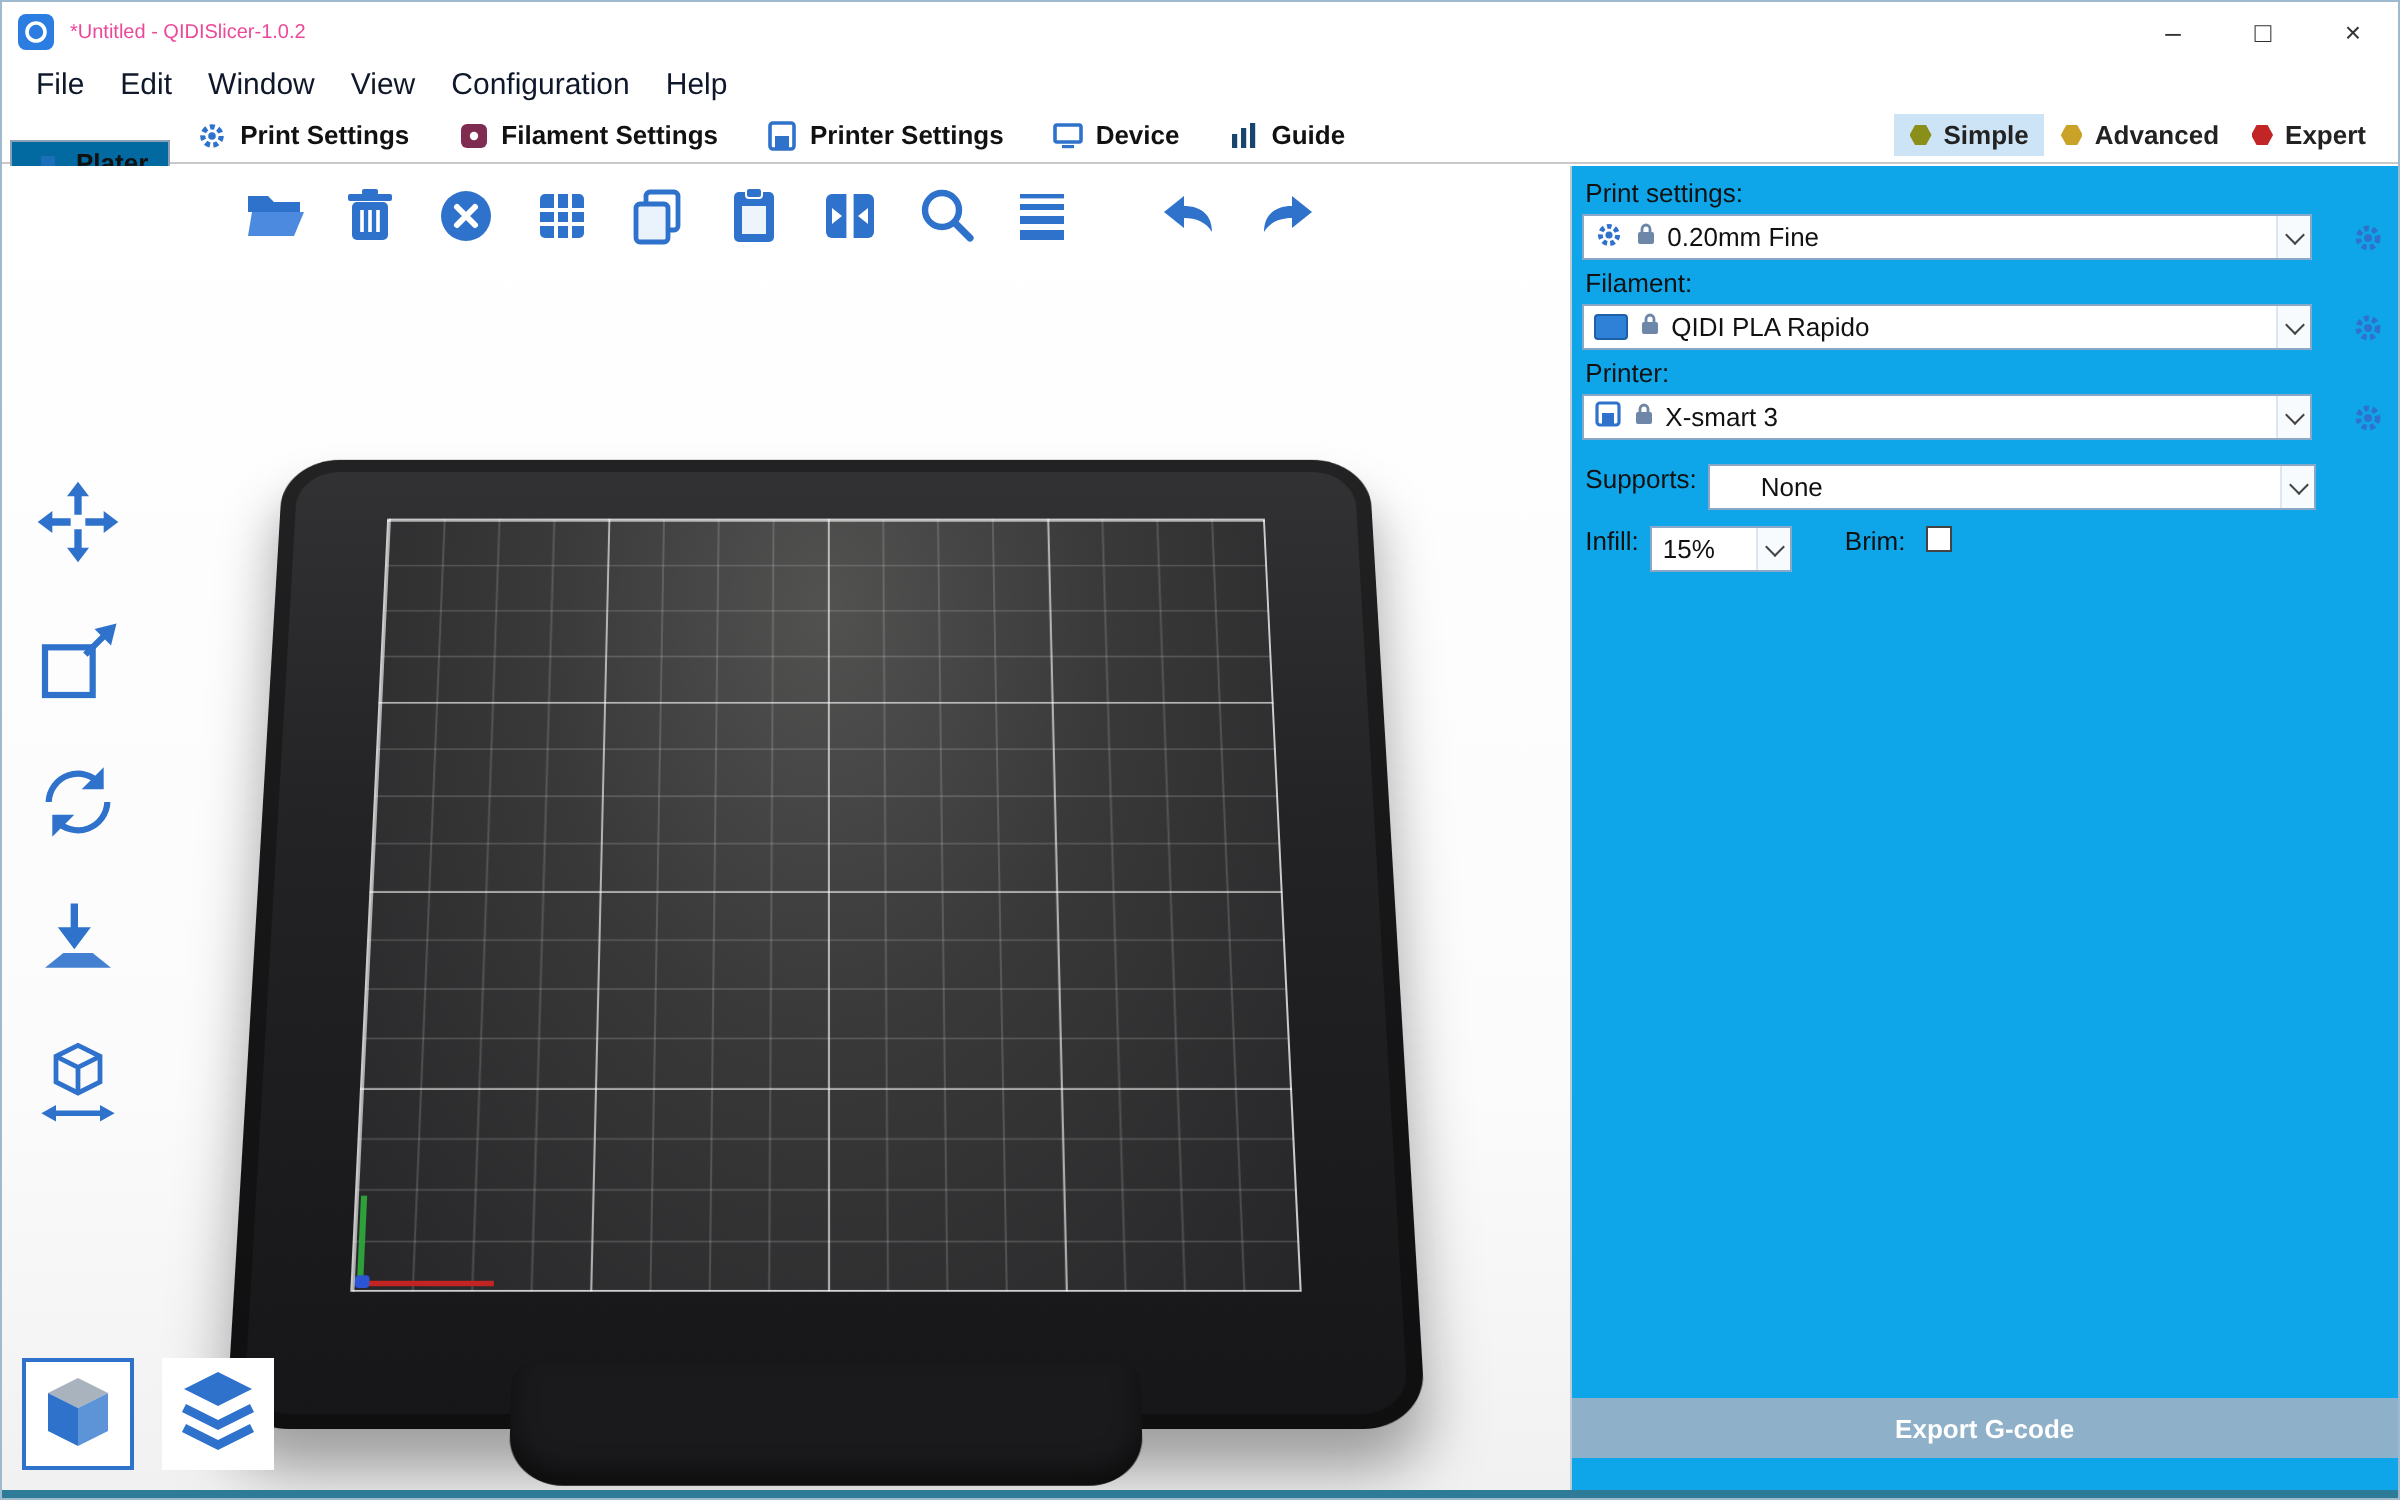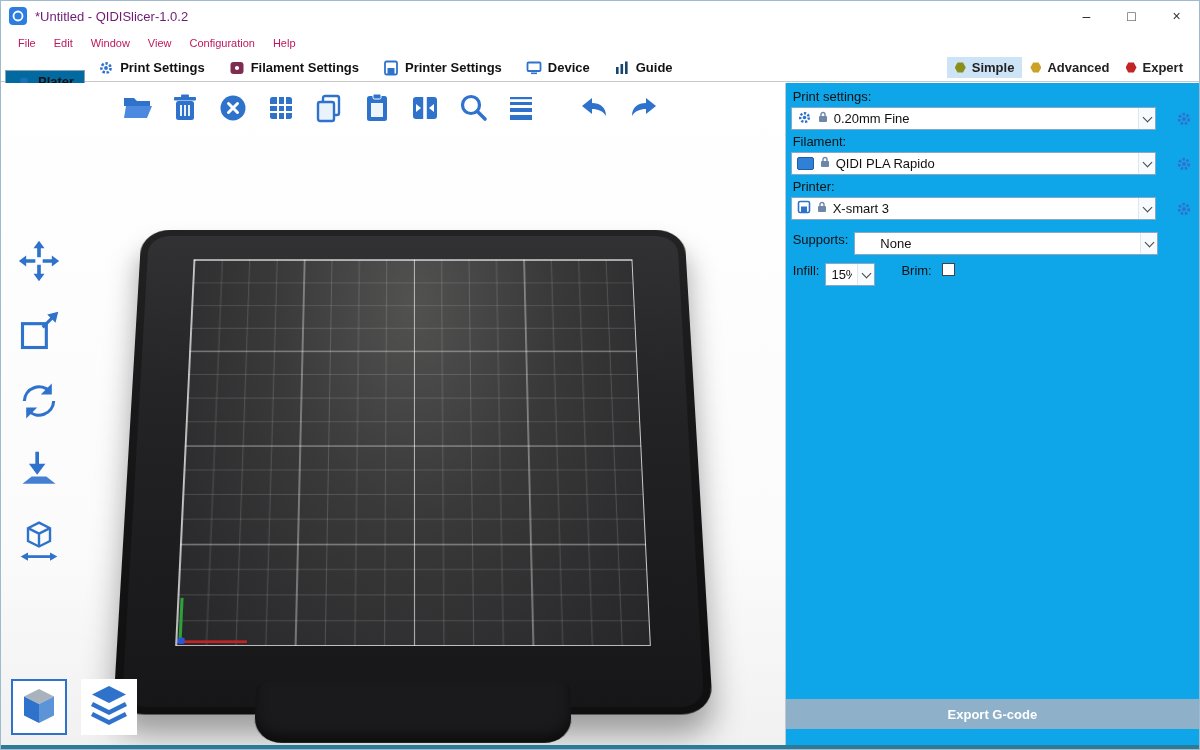--- a/index.html
+++ b/index.html
@@ -7,28 +7,28 @@
   body {
     font-family:"Liberation Sans", sans-serif;
     font-size:13px; color:#222; background:#fff;
     -webkit-user-select:none; user-select:none; position:relative;
   }
   .win { width:1200px; height:750px; position:relative; background:#fff; border:1px solid #9fb9ce; }
 
   
   .titlebar { height:30px; display:flex; align-items:center; padding-left:8px; background:#fff; }
   .app-logo { width:18px; height:18px; margin-right:8px; display:inline-flex; }
-  .title-text { font-size:13px; color:#701a75; }
+  .title-text { font-size:10px; color:#ec4899; }
   .win-controls { margin-left:auto; display:flex; height:30px; }
   .win-btn { width:45px; height:30px; display:flex; align-items:center; justify-content:center;
              font-size:14px; color:#333; cursor:default; }
 
   
   .menubar { height:23px; display:flex; align-items:center; padding-left:8px; background:#fff; }
-  .menu-item { padding:2px 9px; font-size:11px; color:#be185d; }
+  .menu-item { padding:2px 9px; font-size:15px; color:#0f172a; }
 
   
   .tabbar { height:28px; display:flex; align-items:center; padding-left:4px;
             border-bottom:1px solid #c9c9c9; background:#fff; }
   .tab { display:flex; align-items:center; gap:6px; padding:3px 10px; margin-right:2px;
          font-weight:bold; font-size:13px; color:#111; border:1px solid transparent; }
   .tab.active { border:1px solid #8aa0b4; background:#0369a1;margin-top:28px; }
   .ticon { width:16px; height:16px; display:inline-flex; }
   .modes { margin-left:auto; display:flex; align-items:center; gap:0; padding-right:8px; }
   .mode { display:flex; align-items:center; gap:6px; padding:3px 8px; font-weight:bold; font-size:13px; }
@@ -90,21 +90,21 @@
               border-left:1px solid #dde7f1; background:#f8fbfe; }
   .chev { width:7px; height:7px; border-right:1.6px solid #444; border-bottom:1.6px solid #444;
           transform:rotate(45deg); margin-top:-3px; }
   .gear-btn { width:20px; height:22px; display:flex; align-items:center; justify-content:center; }
   .gear-btn svg { width:16px; height:16px; }
   .swatch { width:17px; height:13px; border:1px solid #1f5fa8; border-radius:2px; }
   .inline-row { display:flex; align-items:flex-start; margin-top:12px; }
   .inline-row .sb-label { margin:0 6px 0 2px; }
   .supports-combo { margin-right:36px; }
   .supports-combo .combo-text { padding-left:20px; }
-  .infill-combo { width:50px; flex:none; }
+  .infill-combo { width:71px; flex:none; }
   .checkbox { width:13px; height:13px; border:1px solid #444; background:#fff; display:inline-block; margin-left:4px; }
   .export-btn { position:absolute; left:0; right:0; bottom:16px; height:30px;
                 background:#8fb0c9; color:#fff; font-weight:bold; font-size:13px;
                 display:flex; align-items:center; justify-content:center; }
   .bottom-strip { position:absolute; left:0; right:0; bottom:0; height:4px; background:#2e7b98; }
 </style>
 </head>
 <body>
 
 <div class="win">

